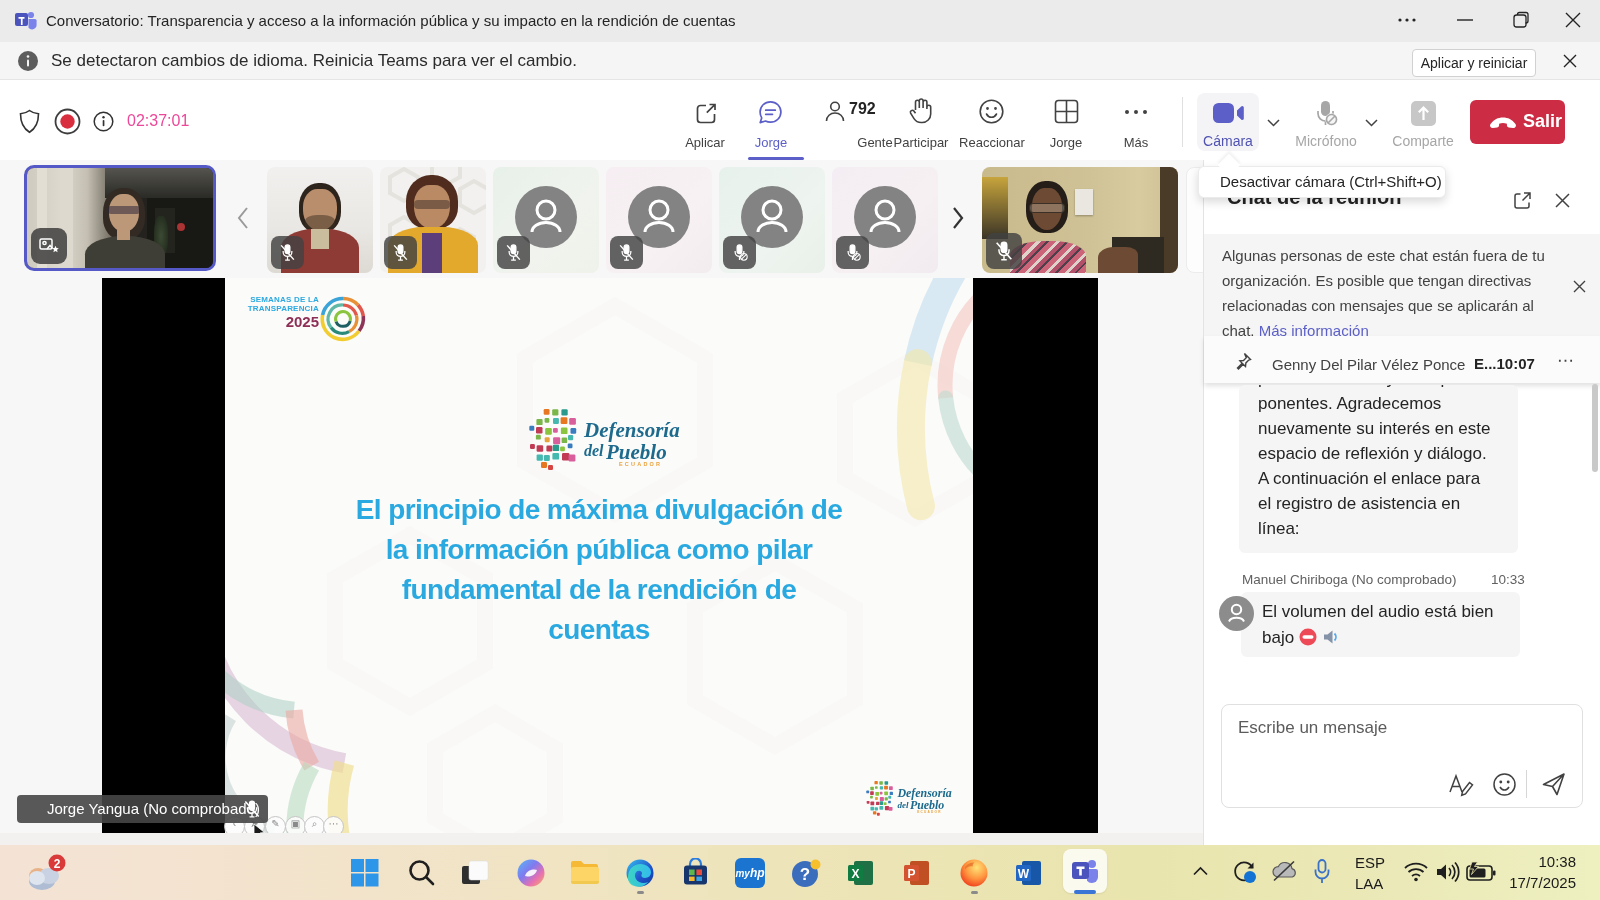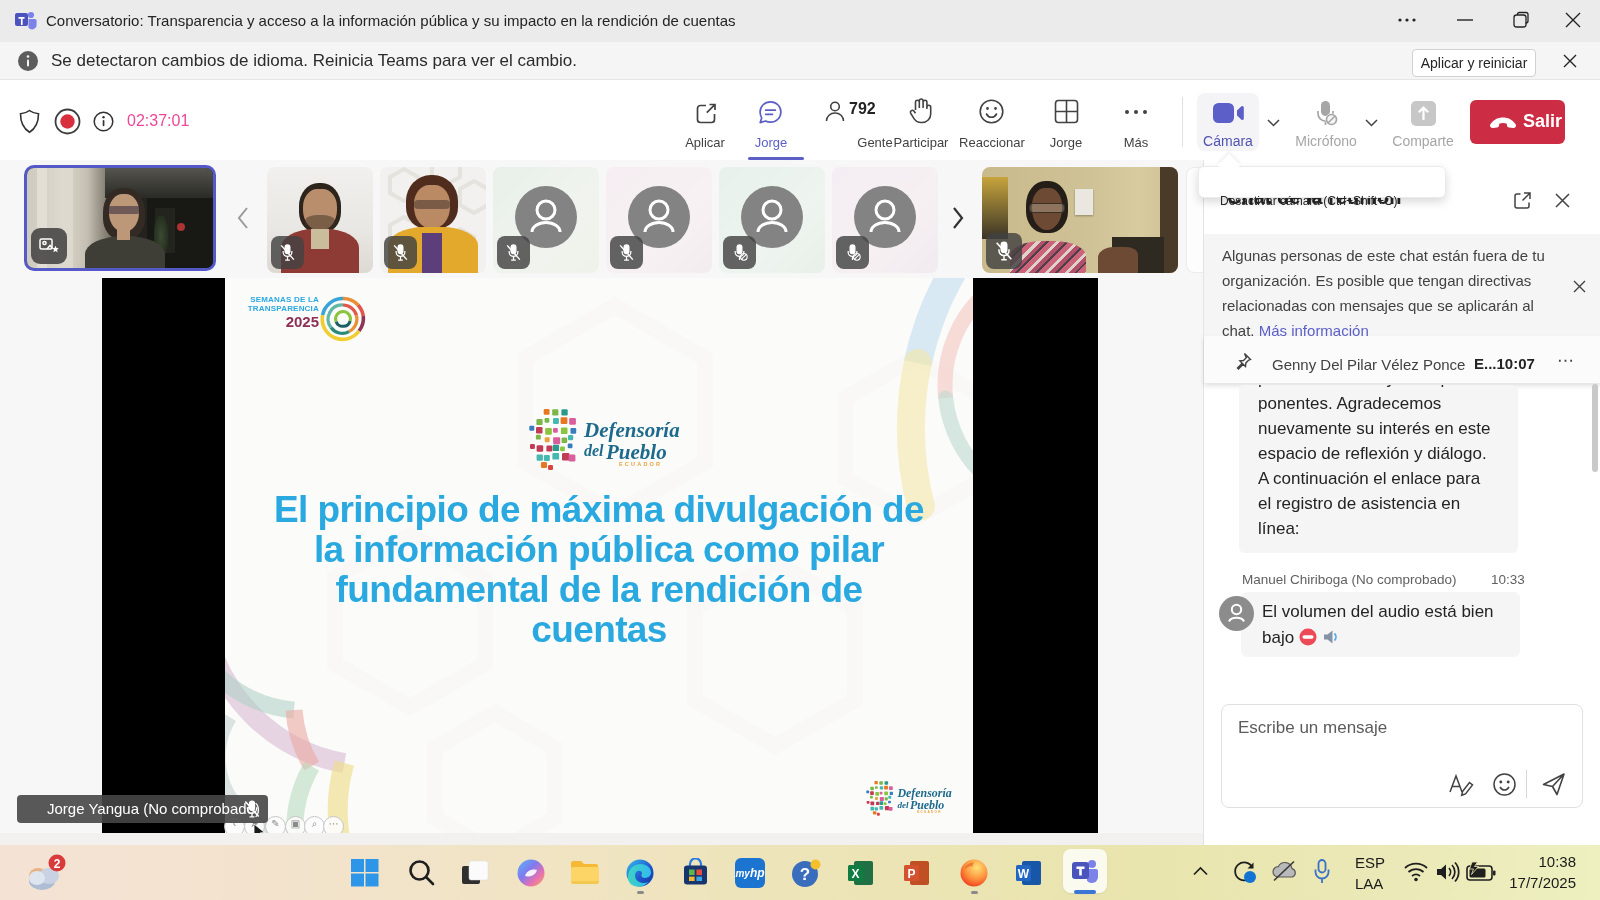--- a/index.html
+++ b/index.html
@@ -401,21 +401,21 @@
             <rect x="41.6" y="50.6" width="6.8" height="6.8" rx="1.2" fill="#d95f9c"></rect>
             <rect x="14" y="58" width="6" height="6" rx="1.2" fill="#e87722"></rect>
             <rect x="21" y="61" width="5" height="5" rx="1.2" fill="#d64541"></rect>
     <text x="57" y="33" font-family="Liberation Serif" font-style="italic" font-weight="bold" font-size="21" fill="#1d6a8d">Defensoría</text>
     <text x="57" y="52" font-family="Liberation Serif" font-style="italic" font-weight="bold" font-size="16" fill="#1d6a8d">del</text>
     <text x="79" y="55" font-family="Liberation Serif" font-style="italic" font-weight="bold" font-size="21" fill="#1d6a8d">Pueblo</text>
     <text x="92" y="62" font-family="Liberation Sans" font-weight="bold" font-size="5.5" letter-spacing="2.2" fill="#e8a33d">ECUADOR</text>
           </g>
   </svg>
 
-  <div class="abs" style="left:0;top:212px;width:748px;text-align:center;font-size:37px;font-weight:bold;color:#29a9e0;line-height:40px;letter-spacing:-0.6px;">
+  <div class="abs" style="left:0;top:212px;width:748px;text-align:center;font-size:28px;font-weight:bold;color:#29a9e0;line-height:40px;letter-spacing:-0.6px;">
     El principio de máxima divulgación de<br>la información pública como pilar<br>fundamental de la rendición de<br>cuentas
   </div>
 
   <svg class="abs" style="left:640px;top:500px" width="100" height="39" viewBox="0 0 176 68">
     <use href="#dlogo"></use>
   </svg>
  </div>
     </div>
 
  <div class="abs" id="ptools">
@@ -503,21 +503,21 @@
     <path d="M8 15 c1.2 2 2.8 3 4.5 3 s3.3-1 4.5-3"></path>
   </svg>
   <div class="abs" style="left:322px;top:610px;width:1px;height:28px;background:#d6d6d6;"></div>
   <svg class="abs" style="left:336px;top:610px" width="28" height="28" viewBox="0 0 28 28" fill="none" stroke="#424242" stroke-width="1.6">
     <path d="M3.5 14.5 L24 4 L17 24.5 L12.5 16.5 z M12.5 16.5 L24 4" stroke-linejoin="round"></path>
   </svg>
   <div class="abs" style="left:388px;top:224px;width:6px;height:88px;background:#c9c9c9;border-radius:3px;"></div>
 
   <div class="abs" style="left:-6px;top:6px;width:248px;height:32px;background:#fff;border:1px solid #ebebeb;border-radius:6px;box-shadow:0 4px 10px rgba(0,0,0,.15);z-index:30;"></div>
   <div class="abs" style="left:17px;top:-3px;width:16px;height:16px;background:#fff;transform:rotate(45deg);box-shadow:-2px -2px 3px rgba(0,0,0,.06);z-index:31;"></div>
-  <div class="abs" style="left:16px;top:13px;font-size:12px;color:#242424;z-index:32;margin-top:21px;">Desactivar cámara (Ctrl+Shift+O)</div>
+  <div class="abs" style="left:16px;top:13px;font-size:15px;color:#242424;z-index:32;">Desactivar cámara (Ctrl+Shift+O)</div>
 </div>
 <div class="abs" id="taskbar">
 
   <svg class="abs" style="left:24px;top:8px" width="44" height="40" viewBox="0 0 44 40">
     <ellipse cx="14" cy="23" rx="9" ry="8" fill="#e8b289"></ellipse>
     <ellipse cx="18" cy="28" rx="13" ry="9" fill="#aebdd4"></ellipse>
     <ellipse cx="25" cy="23" rx="10" ry="8" fill="#c8d2e2"></ellipse>
     <ellipse cx="13" cy="25" rx="8" ry="7" fill="#dfe5ee"></ellipse>
     <circle cx="33" cy="10" r="8.5" fill="#d93a3a"></circle>
     <text x="33" y="14.5" text-anchor="middle" font-size="12" font-weight="bold" fill="#fff">2</text>

